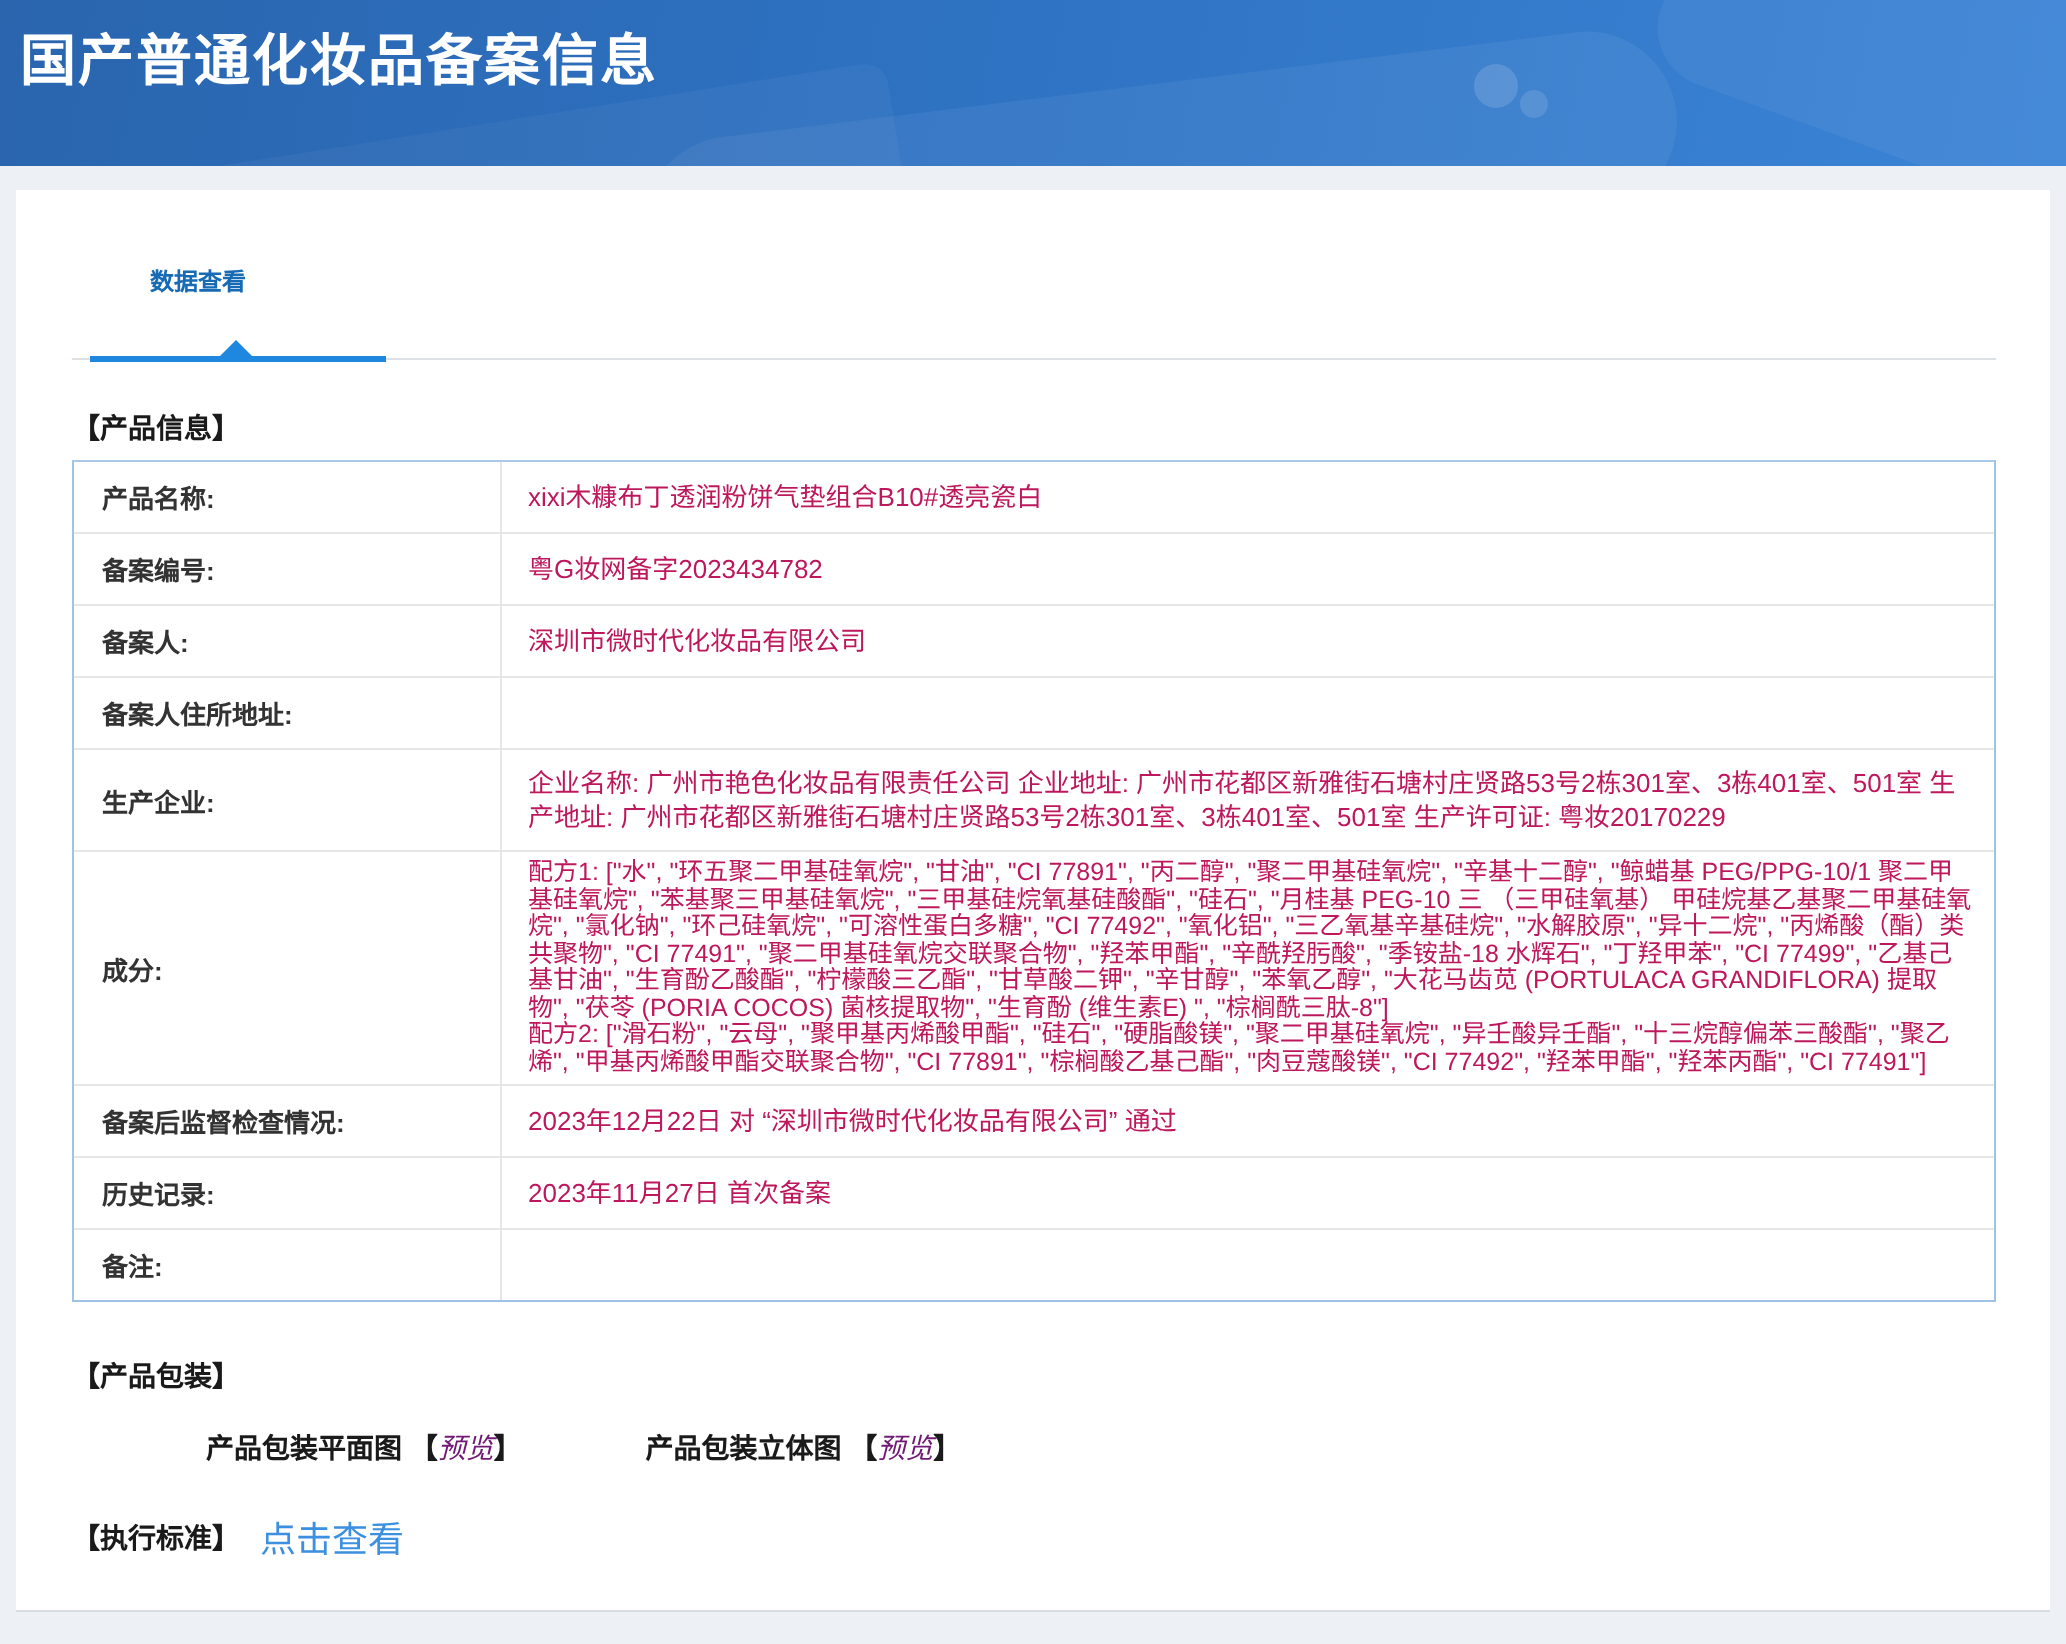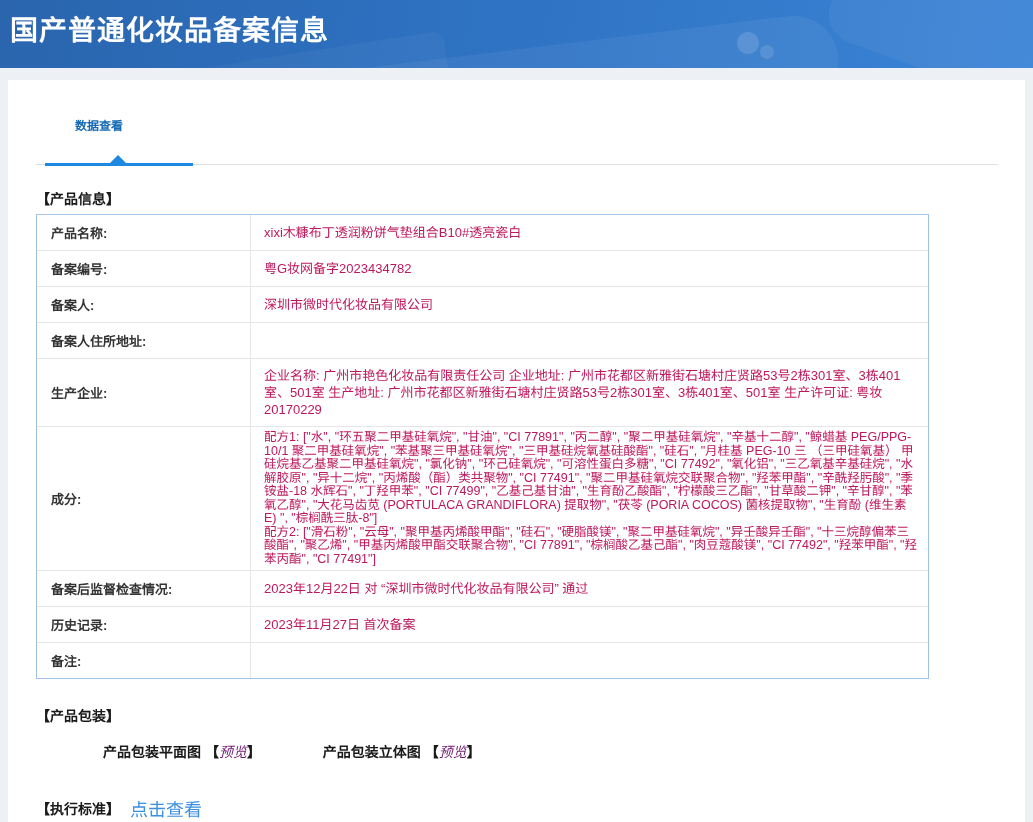--- a/index.html
+++ b/index.html
@@ -8,21 +8,21 @@
     font-family: "Liberation Sans", "DejaVu Sans", sans-serif;
     background: #edf1f5;
     color: #333;
     width: 1033px;
     height: 822px;
     overflow: hidden;
   }
   
   .banner {
     position: relative;
-    height: 68px;
+    height: 83px;
     background: linear-gradient(100deg, #2a65ae 0%, #2e72c2 45%, #3b84d6 100%);
     overflow: hidden;
   }
   .banner-title {
     position: absolute;
     left: 10px; top: 8px;
     font-size: 28px;
     font-weight: 700;
     color: #ffffff;
     letter-spacing: 1px;
@@ -100,21 +100,21 @@
   
   .section-title {
     font-size: 14px;
     font-weight: 700;
     color: #1a1a1a;
     margin: 26px 0 6px 0;
   }
   .section-title.first { margin-top: 23px; font-family: Liberation Serif, serif; }
   
   .info-table {
-    width: 893px;
+    width: 962px;
     border: 1px solid #9ec3e6;
     border-top-color: #aac9e8;
   }
   .trow {
     display: flex;
     border-bottom: 1px solid #e6e6e6;
   }
   .trow:last-child { border-bottom: none; }
   .tlabel {
     width: 214px;
@@ -159,21 +159,21 @@
   .bracket { color: #1a1a1a; font-weight: 700; }
   a.link, .link {
     color: #3d8fe0;
     text-decoration: none;
     cursor: pointer;
     font-weight: 400;
   }
   .preview-link { color: #701a75; font-weight: 400; cursor: pointer; font-style: italic; }
   
   .inline-section {
-    margin-top: 34px;
+    margin-top: 22px;
     font-size: 14px;
     display: flex;
     align-items: center;
   }
   .inline-section .section-label {
     font-weight: 700;
     color: #1a1a1a;
     margin-right: 10px;
   }
   .inline-section .link { font-size: 18px; }

